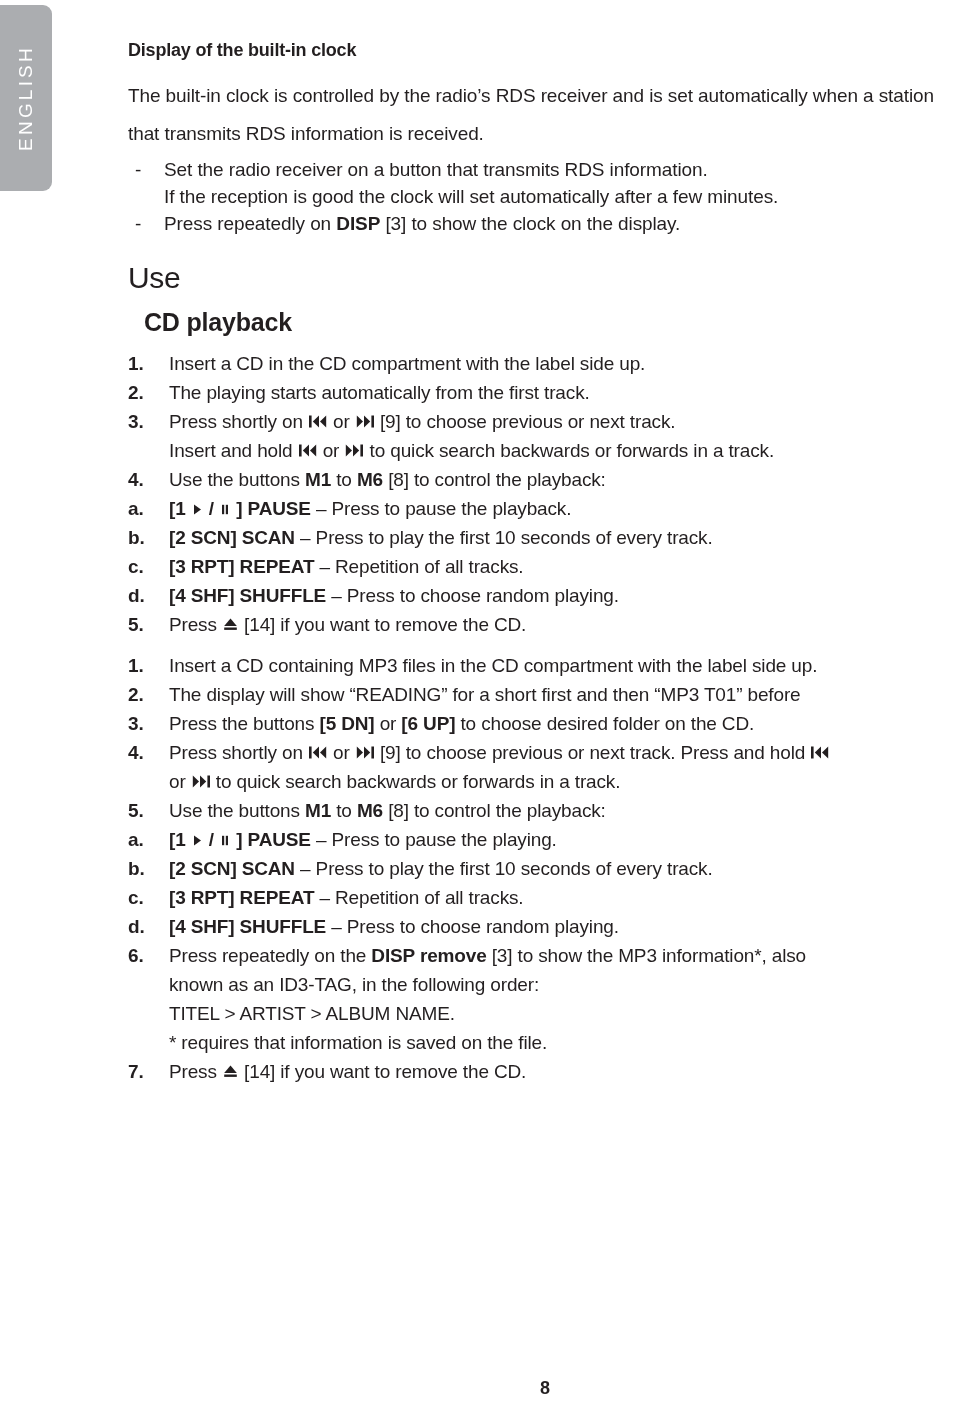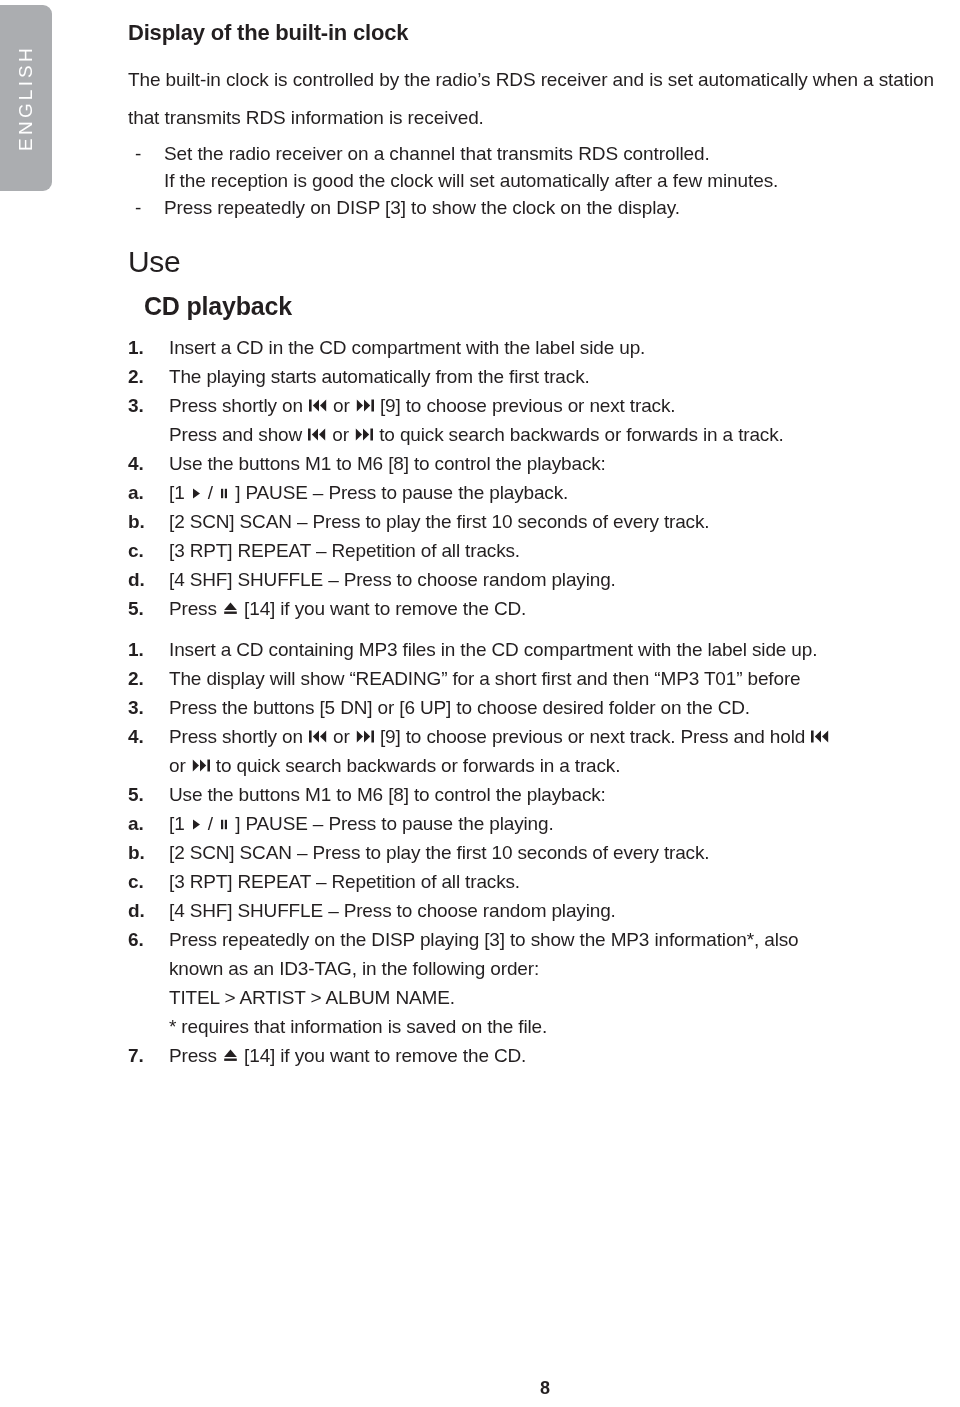--- a/index.html
+++ b/index.html
@@ -41,23 +41,23 @@
 
   
   .page {
     position: absolute;
     left: 128px;
     top: 0;
     width: 832px;
   }
 
   h1.sec-title {
-    font-size: 22px;
-    font-weight: bold;
-    margin: 21px 0 0 0;
+    font-size: 18px;
+    font-weight: bold;
+    margin: 41px 0 0 0;
     letter-spacing: -0.2px;
     line-height: 1.1;
   }
 
   p.intro {
     font-size: 19px;
     line-height: 38px;
     margin: 16px 0 0 0;
     letter-spacing: -0.1px;
   }
@@ -117,21 +117,21 @@
     font-weight: bold;
     font-size: 19px;
     width: 34px;
     text-align: left;
   }
   ol.num-list > li .marker.alpha {
     font-weight: bold;
   }
   .cont-line { display: block; }
 
-  b, strong { font-weight: normal; text-align: right; }
+  b, strong { font-weight: bold; text-align: right; }
 
   
   .glyph {
     display: inline-block;
     vertical-align: -1px;
     margin: 0 1px;
   }
   .glyph svg { display: block; }
 
   
@@ -157,21 +157,21 @@
 
 <div class="page">
 
   <h1 class="sec-title">Display of the built-in clock</h1>
 
   <p class="intro">The built-in clock is controlled by the radio’s RDS receiver and is set automatically when a station that transmits RDS information is received.</p>
 
   <ul class="dash-list">
     <li>
       <span class="marker">-</span>
-      <span>Set the radio receiver on a channel that transmits RDS controlled.</span>
+      <span>Set the radio receiver on a button that transmits RDS information.</span>
       <span class="cont-line">If the reception is good the clock will set automatically after a few minutes.</span>
     </li>
     <li>
       <span class="marker">-</span>
       <span>Press repeatedly on </span><b>DISP</b><span> [3] to show the clock on the display.</span>
     </li>
   </ul>
 
   <h2 class="use-title">Use</h2>
 
@@ -193,21 +193,21 @@
       <span class="marker">3.</span>
       <span>Press shortly on </span><span class="glyph"><svg width="18" height="15" viewBox="0 0 18 15">
             <rect x="0" y="1.5" width="2.6" height="12" fill="#231f20"></rect>
             <polygon points="10,1.5 10,13.5 3.8,7.5" fill="#231f20"></polygon>
             <polygon points="17.2,1.5 17.2,13.5 11,7.5" fill="#231f20"></polygon>
           </svg></span><span> or </span><span class="glyph"><svg width="18" height="15" viewBox="0 0 18 15">
             <polygon points="0.8,1.5 0.8,13.5 7,7.5" fill="#231f20"></polygon>
             <polygon points="8,1.5 8,13.5 14.2,7.5" fill="#231f20"></polygon>
             <rect x="15.4" y="1.5" width="2.6" height="12" fill="#231f20"></rect>
           </svg></span><span> [9] to choose previous or next track.</span>
-      <span class="cont-line"><span>Press and show </span><span class="glyph"><svg width="18" height="15" viewBox="0 0 18 15">
+      <span class="cont-line"><span>Insert and hold </span><span class="glyph"><svg width="18" height="15" viewBox="0 0 18 15">
               <rect x="0" y="1.5" width="2.6" height="12" fill="#231f20"></rect>
               <polygon points="10,1.5 10,13.5 3.8,7.5" fill="#231f20"></polygon>
               <polygon points="17.2,1.5 17.2,13.5 11,7.5" fill="#231f20"></polygon>
             </svg></span><span> or </span><span class="glyph"><svg width="18" height="15" viewBox="0 0 18 15">
               <polygon points="0.8,1.5 0.8,13.5 7,7.5" fill="#231f20"></polygon>
               <polygon points="8,1.5 8,13.5 14.2,7.5" fill="#231f20"></polygon>
               <rect x="15.4" y="1.5" width="2.6" height="12" fill="#231f20"></rect>
             </svg></span><span> to quick search backwards or forwards in a track.</span></span>
     </li>
 
@@ -316,21 +316,21 @@
       <b>[3 RPT] REPEAT</b><span> – Repetition of all tracks.</span>
     </li>
 
     <li>
       <span class="marker alpha">d.</span>
       <b>[4 SHF] SHUFFLE</b><span> – Press to choose random playing.</span>
     </li>
 
     <li>
       <span class="marker">6.</span>
-      <span>Press repeatedly on the </span><b>DISP playing</b><span> [3] to show the MP3 information*, also</span>
+      <span>Press repeatedly on the </span><b>DISP remove</b><span> [3] to show the MP3 information*, also</span>
       <span class="cont-line">known as an ID3-TAG, in the following order:</span>
       <span class="cont-line">TITEL &gt; ARTIST &gt; ALBUM NAME.</span>
       <span class="cont-line">* requires that information is saved on the file.</span>
     </li>
 
     <li>
       <span class="marker">7.</span>
       <span>Press </span><span class="glyph"><svg width="15" height="15" viewBox="0 0 15 15">
             <polygon points="7.5,1.5 13.8,9 1.2,9" fill="#231f20"></polygon>
             <rect x="1.2" y="10.5" width="12.6" height="2.4" fill="#231f20"></rect>

